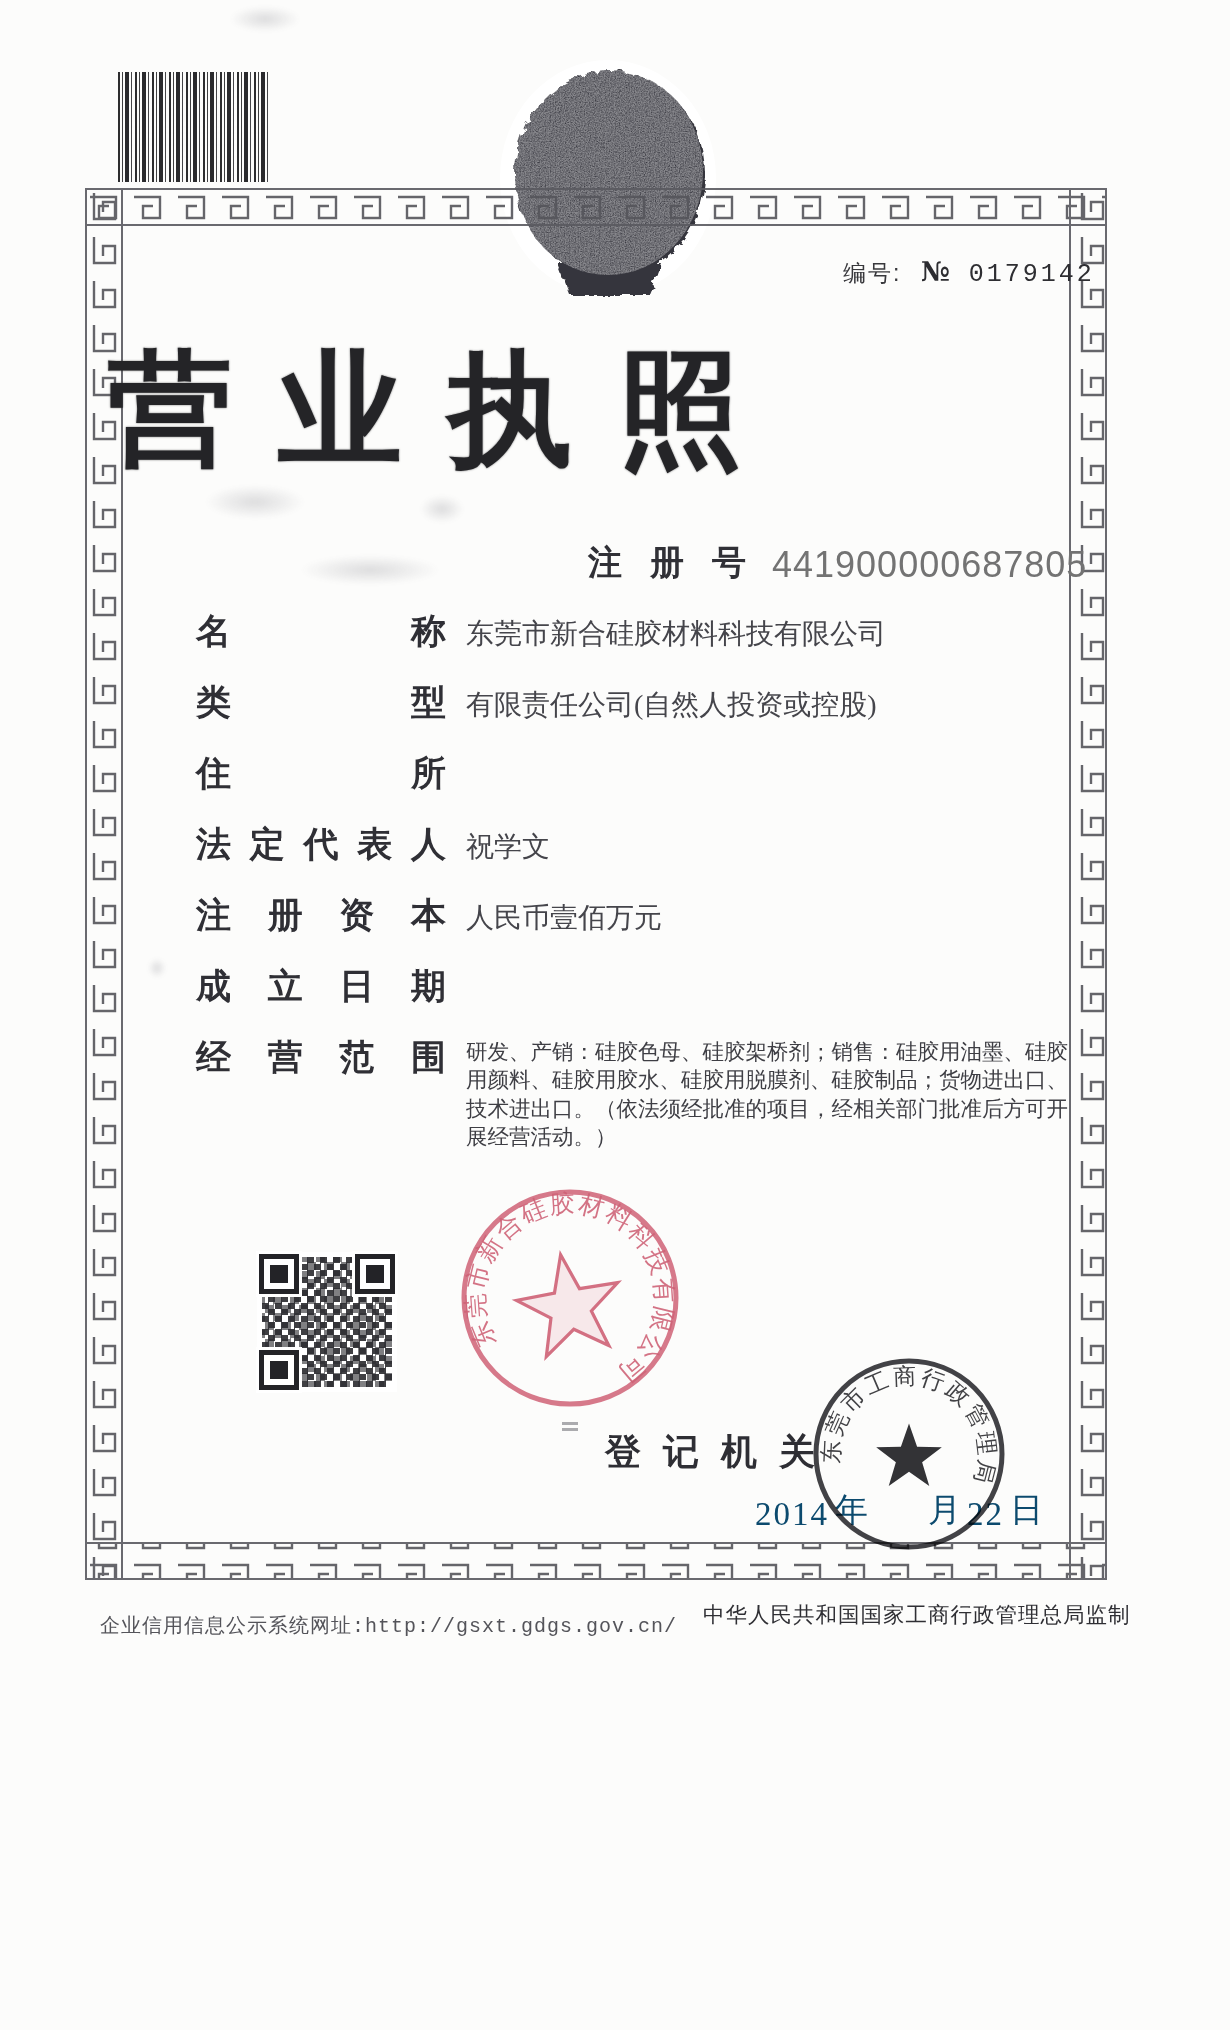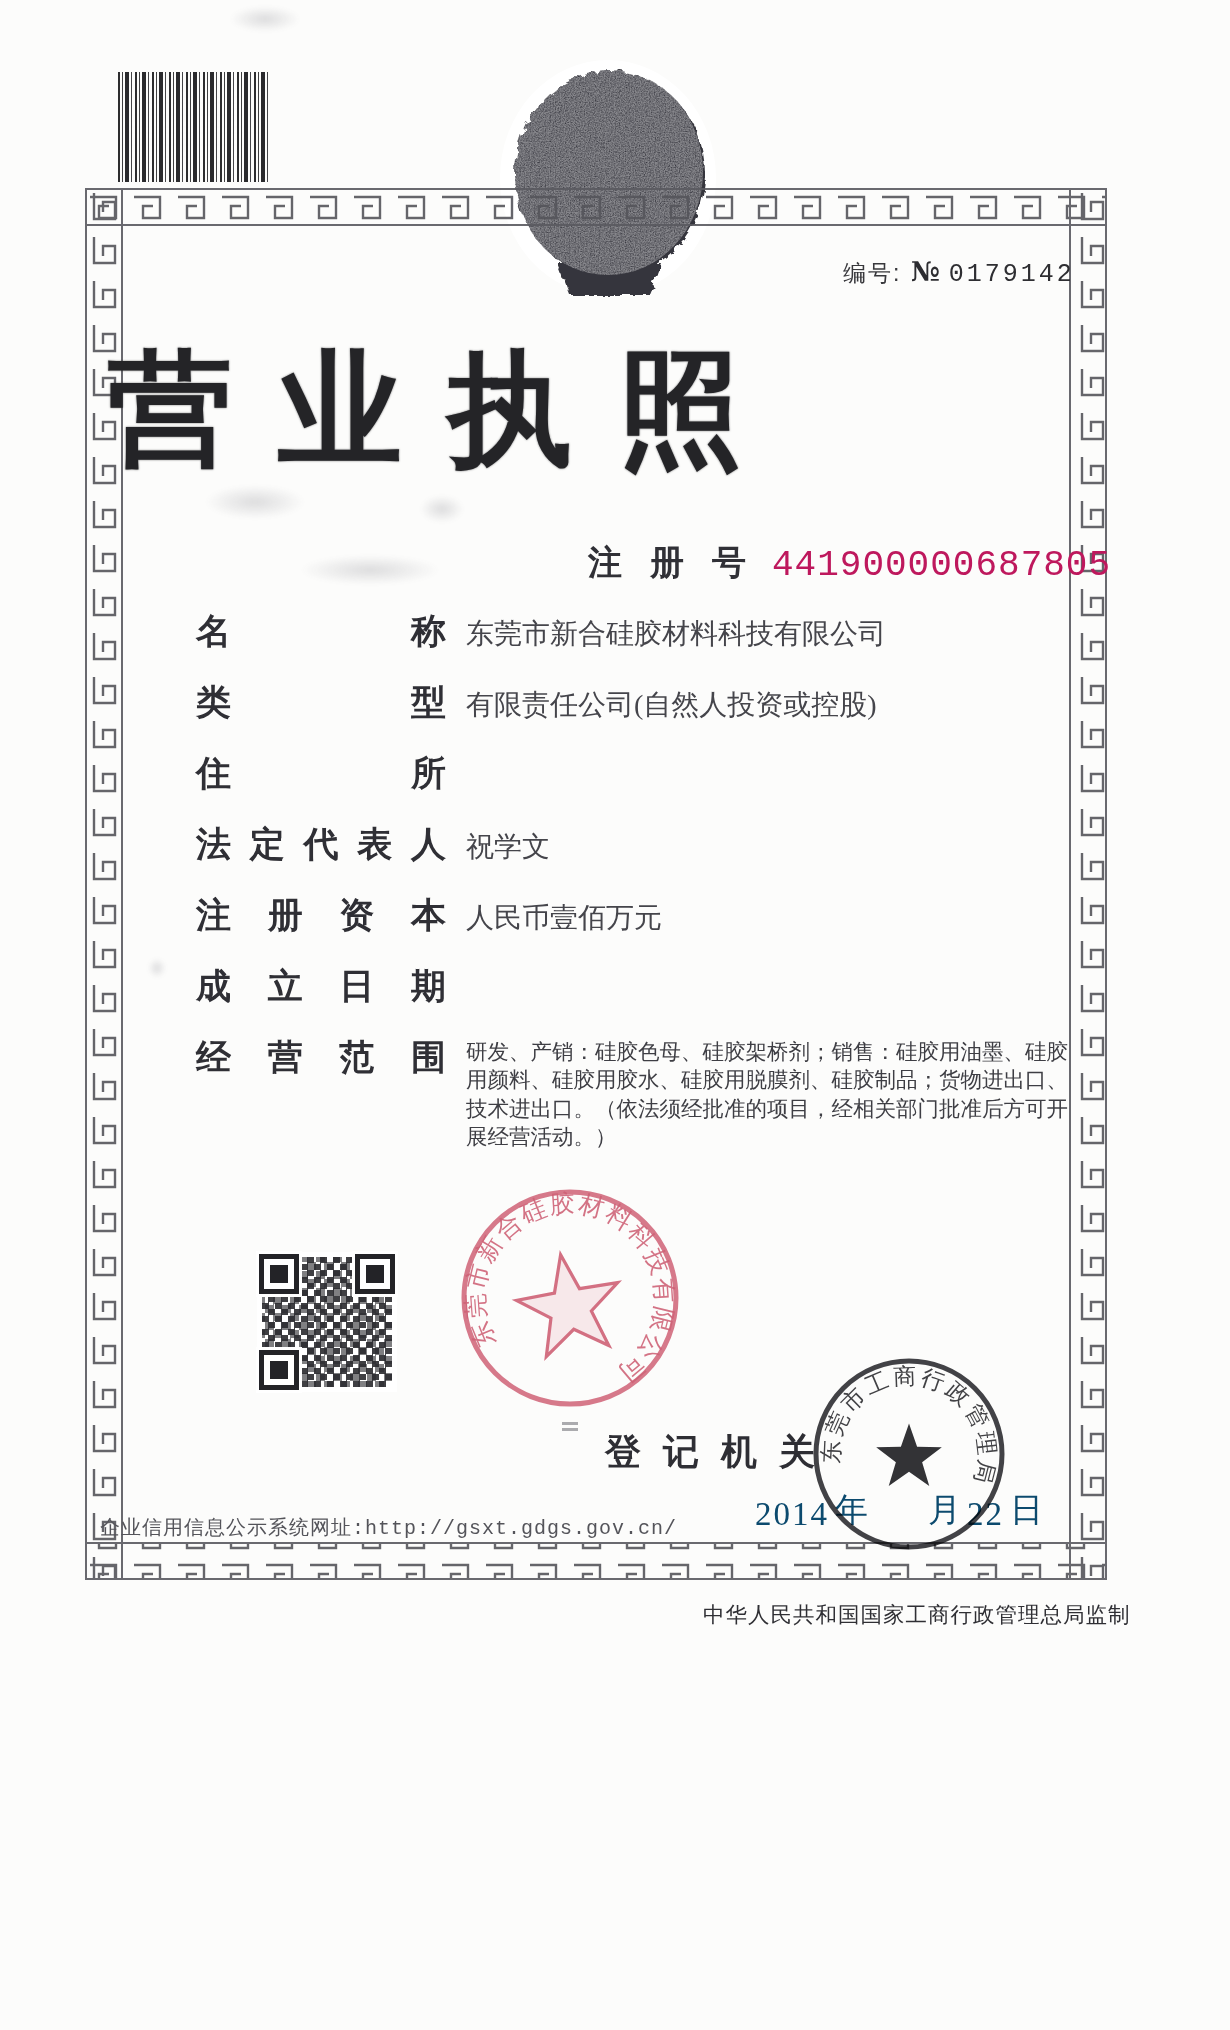--- a/index.html
+++ b/index.html
@@ -22,42 +22,42 @@
         rgba(30,30,34,.85) 13px 14px, rgba(0,0,0,0) 14px 17px),
       repeating-linear-gradient(0deg,
         rgba(255,255,255,.10) 0 2px, rgba(0,0,0,0) 2px 6px);
     filter:contrast(.92);
   }
 
   
   .frame{left:85px;top:188px;}
 
   
-  .serial{left:843px;top:256px;display:flex;align-items:baseline;gap:9px;}
+  .serial{left:843px;top:256px;display:flex;align-items:baseline;gap:19px;}
   .serial .s-lbl{font-size:23px;letter-spacing:2px;color:#38383c;}
   .serial .s-no{font-size:27px;font-weight:bold;font-family:"DejaVu Serif",serif;color:#2c2c30;}
   .serial .s-num{font-size:25px;font-family:"Liberation Mono",monospace;letter-spacing:3px;color:#2e2e32;}
 
   
   .title{
     left:85px;top:328px;width:1022px;
     font-size:124px;font-weight:900;letter-spacing:46px;color:#242427;
     transform:translateX(23px);
     text-shadow:0 0 2px rgba(45,45,48,.75);
   }
 
   
   .regno{left:588px;top:540px;display:flex;align-items:flex-end;}
   .regno .r-lbl{
     width:158px;font-size:34px;font-weight:600;color:#303036;
     text-align:justify;text-align-last:justify;text-justify:inter-character;
   }
   .regno .r-num{
-    margin-left:26px;font-size:36px;letter-spacing:1px;color:#be185d;
-    font-family:Liberation Mono, monospace;
+    margin-left:26px;font-size:36px;letter-spacing:1px;color:#737373;
+    font-family:Liberation Sans, sans-serif;
   }
 
   
   .fields{left:196px;top:610px;width:895px;}
   .row{display:flex;align-items:flex-start;margin-bottom:27px;min-height:44px;}
   .row .lbl{
     width:250px;flex:0 0 250px;
     font-size:35px;font-weight:600;color:#2f2f35;line-height:1.2;
     text-align:justify;text-align-last:justify;text-justify:inter-character;
   }
@@ -89,21 +89,21 @@
   .qr .f{position:absolute;width:30px;height:30px;background:#fff;border:5px solid #232327;box-shadow:0 0 0 3px #fff;}
   .qr .f::after{content:"";position:absolute;inset:6px;background:#232327;}
   .qr .f.tl{left:2px;top:2px;} .qr .f.tr{right:2px;top:2px;} .qr .f.bl{left:2px;bottom:2px;}
 
   
   .company-seal{left:452px;top:1180px;mix-blend-mode:multiply;opacity:.9;}
   .registry-seal{left:807px;top:1352px;mix-blend-mode:multiply;opacity:.93;}
 
   
   .footer-left{
-    left:100px;top:1514px;font-size:20px;letter-spacing:1px;color:#54545a;
+    left:100px;top:1612px;font-size:20px;letter-spacing:1px;color:#54545a;
     font-family:"Liberation Mono",monospace;
   }
   .footer-right{left:703px;top:1600px;font-size:21.5px;letter-spacing:1px;color:#2f2f34;font-weight:500;}
 
   
   .smudge{background:radial-gradient(closest-side,rgba(90,90,100,.55),rgba(90,90,100,0));
     filter:blur(2px);opacity:.35;border-radius:50%;}
   .endmark{left:562px;top:1422px;width:16px;height:10px;opacity:.55;}
   .endmark i{display:block;height:3px;background:#6a6a70;margin-bottom:3px;}
 

